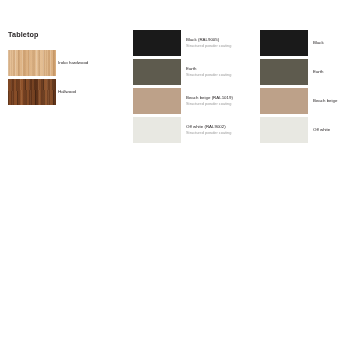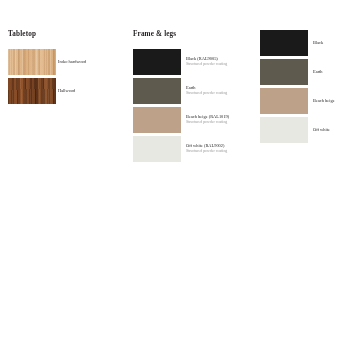--- a/index.html
+++ b/index.html
@@ -15,21 +15,20 @@
     color: #231f20;
     overflow: hidden;
     position: relative;
   }
   .board {
     position: absolute;
     left: 0;
     top: 0;
     width: 292px;
     height: 350px;
-    font-family: Liberation Serif, serif;
   }
   .column {
     position: absolute;
     top: 30px;
   }
   .col-tabletop  { left: 8px;   width: 120px; }
   .col-frame     { left: 133px; width: 120px; }
   .col-hpl       { left: 260px; width: 88px; }
 
   .col-title {
@@ -130,21 +129,20 @@
         <div class="swatch wood-hallwood"></div>
         <div class="swatch-label-wrap">
           <div class="swatch-name">Hallwood</div>
         </div>
       </div>
 
     </div>
   </div>
 
   <div class="column col-frame">
-    <div class="col-title">Frame &amp; legs</div>
     <div class="swatch-list">
 
       <div class="swatch-row">
         <div class="swatch" style="background-color: rgb(26, 26, 26);"></div>
         <div class="swatch-label-wrap">
           <div class="swatch-name">Black (RAL9005)</div>
           <div class="swatch-sub">Structured powder coating</div>
         </div>
       </div>
 

